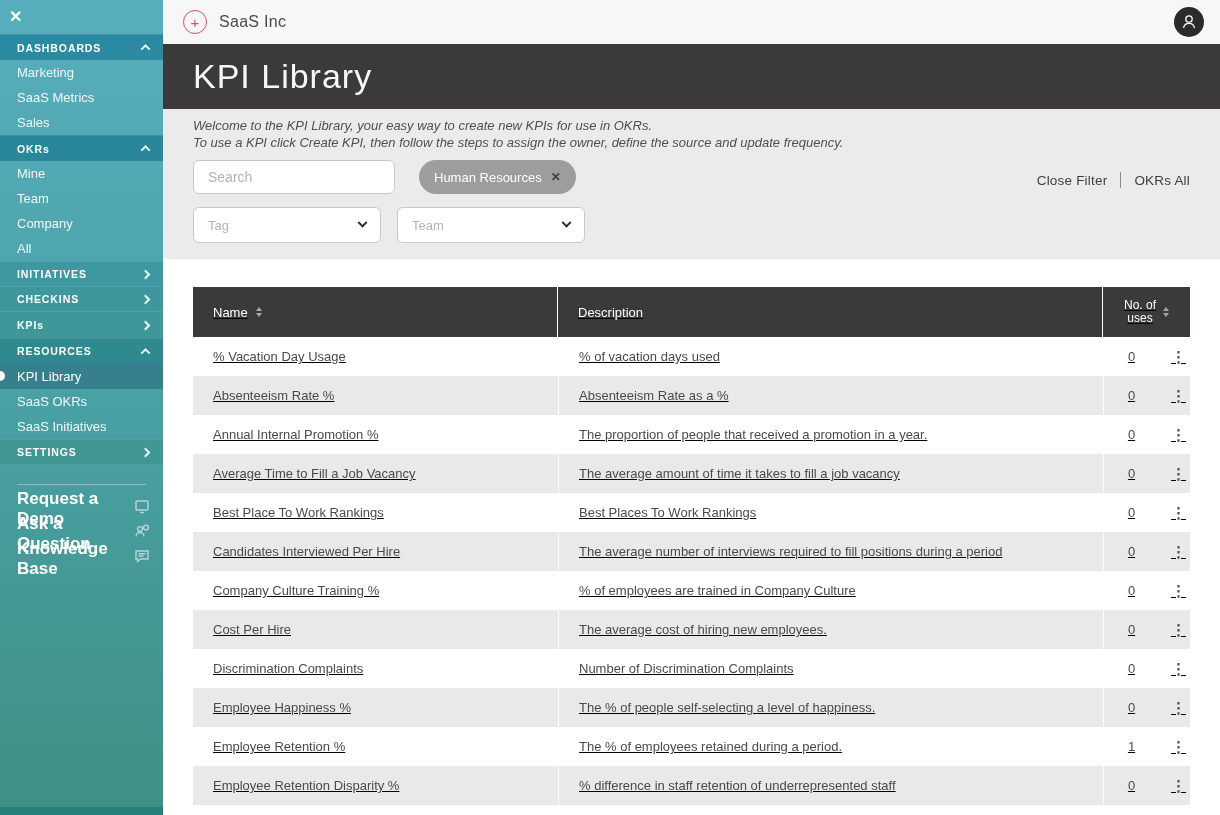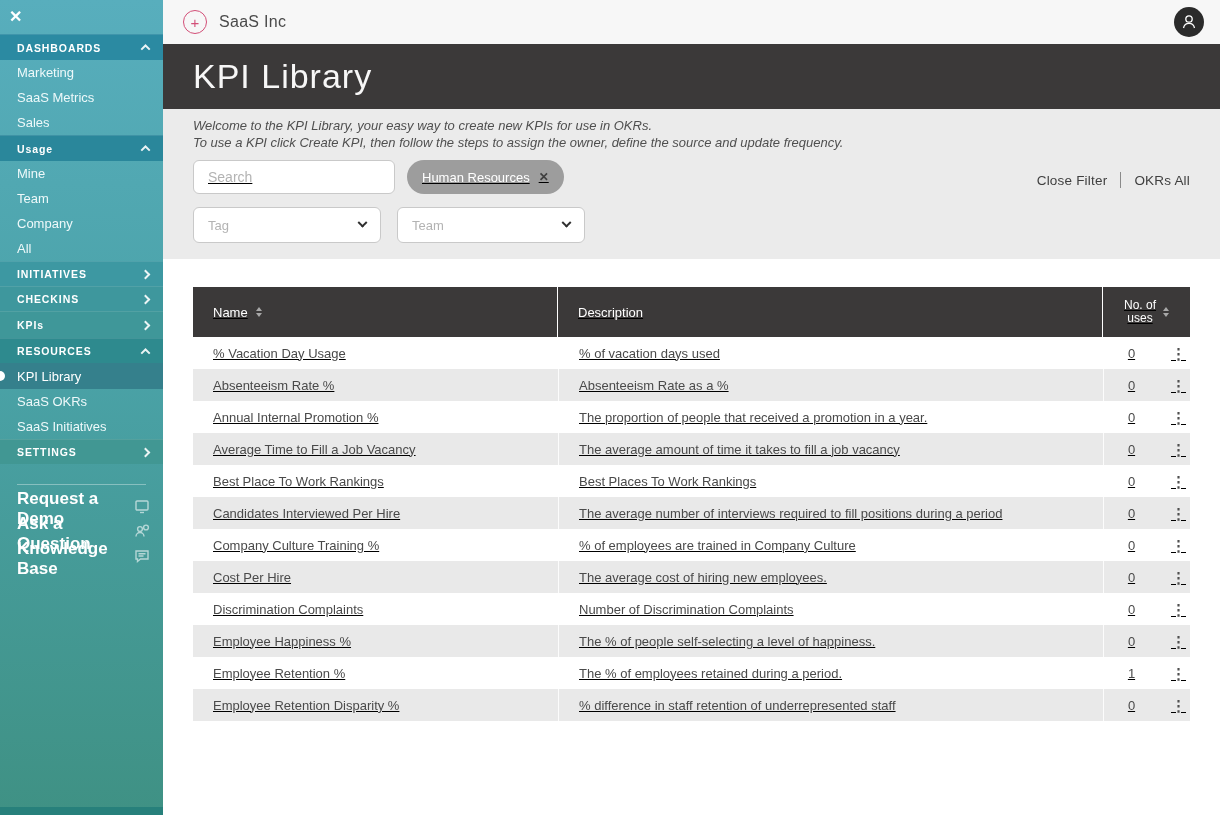--- a/index.html
+++ b/index.html
@@ -44,21 +44,21 @@
     color:#d34f77; display:flex; align-items:center; justify-content:center;
     font-size:15px; line-height:1; cursor:pointer; background:transparent; }
   .company { margin-left:12px; font-size:16px; color:#4a4a4a; letter-spacing:.3px; }
   .avatar { margin-left:auto; width:30px; height:30px; border-radius:50%; background:#2b2b2b;
     display:flex; align-items:center; justify-content:center; cursor:pointer; }
   .pagehead { height:65px; background:#3b3939; display:flex; align-items:center; padding-left:30px; }
   .pagehead h1 { font-size:34px; font-weight:300; color:#f7f7f7; letter-spacing:1px; }
 
   .filterpanel { height:150px; background:#ebebeb; position:relative; padding:8px 30px 0 30px; }
   .intro p { font-style:italic; font-size:13px; color:#4f4f4f; line-height:17px; }
-  .search-row { margin-top:9px; display:flex; align-items:center; gap:12px;text-decoration:underline; }
+  .search-row { margin-top:9px; display:flex; align-items:center; gap:24px; }
   .search-input { width:202px; height:34px; border:1px solid #c9c9c9; border-radius:6px;
     padding:0 14px; font-size:14px; background:#fff; color:#4a4a4a; outline:none;
     font-family:"Liberation Sans", sans-serif; }
   .search-input::placeholder { color:#b3b3b3; }
   .chip { height:34px; border-radius:17px; background:#9d9d9d; color:#fff; font-size:13px;
     padding:0 15px; display:flex; align-items:center; gap:9px; cursor:pointer; }
   .chip-x { color:#3f3f3f; font-size:12px; font-weight:bold; cursor:pointer; }
   .filter-links { position:absolute; right:30px; top:63px; display:flex; gap:13px;
     align-items:center; font-size:13.5px; color:#3f3f3f; }
   .filter-links .lnk { cursor:pointer; letter-spacing:.2px; }
@@ -74,21 +74,21 @@
   .tablewrap { margin:28px 30px 0 30px; width:997px;text-decoration:underline; }
   .thead { height:50px; background:#3b3939; display:flex; color:#fff; }
   .th { display:flex; align-items:center; font-size:13px; cursor:pointer; }
   .th-name { width:365px; padding-left:20px; gap:8px; border-right:1px solid #fff; }
   .th-desc { width:545px; padding-left:20px; border-right:1px solid #fff; }
   .th-uses { flex:1; justify-content:center; gap:7px; font-size:12px; line-height:13px; text-align:center; }
   .sort { display:inline-flex; flex-direction:column; gap:2px; }
   .sort i { display:block; width:0; height:0; border-left:3.5px solid transparent; border-right:3.5px solid transparent; }
   .sort .t-up { border-bottom:4px solid #a8a8a8; }
   .sort .t-dn { border-top:4px solid #a8a8a8; }
-  .tbody .trow { height:32px; display:flex; align-items:center; font-size:13px; color:#4a4a4a; cursor:pointer; }
+  .tbody .trow { height:39px; display:flex; align-items:center; font-size:13px; color:#4a4a4a; cursor:pointer; }
   .tbody .trow:nth-child(even) { background:#e9e9e9; }
   .td-name { width:365px; padding-left:20px; }
   .td-desc { width:545px; padding-left:20px; border-left:1px solid rgba(255,255,255,.85); align-self:stretch; display:flex; align-items:center; }
   .td-uses { flex:1; display:flex; align-items:center; border-left:1px solid rgba(255,255,255,.85); align-self:stretch; }
   .uses-val { width:55px; text-align:center; }
   .kebab { margin-left:12px; font-size:15px; font-weight:bold; color:#4f4f4f; line-height:1; cursor:pointer; }
 </style>
 </head>
 <body>
 
@@ -107,21 +107,21 @@
         <span>Marketing</span>
       </div>
     <div class="item">
         <span>SaaS Metrics</span>
       </div>
     <div class="item">
         <span>Sales</span>
       </div>
 
     <div class="sec s1">
-      <span>Usage</span>
+      <span>OKRs</span>
       <span class="chev up"></span>
     </div>
     <div class="item">
         <span>Mine</span>
       </div>
     <div class="item">
         <span>Team</span>
       </div>
     <div class="item">
         <span>Company</span>

